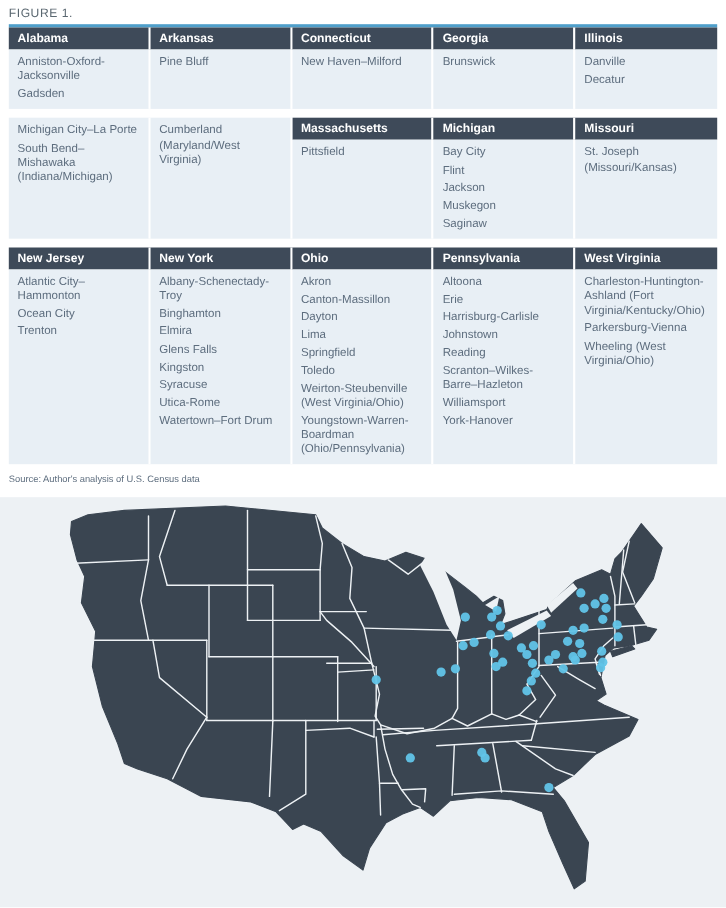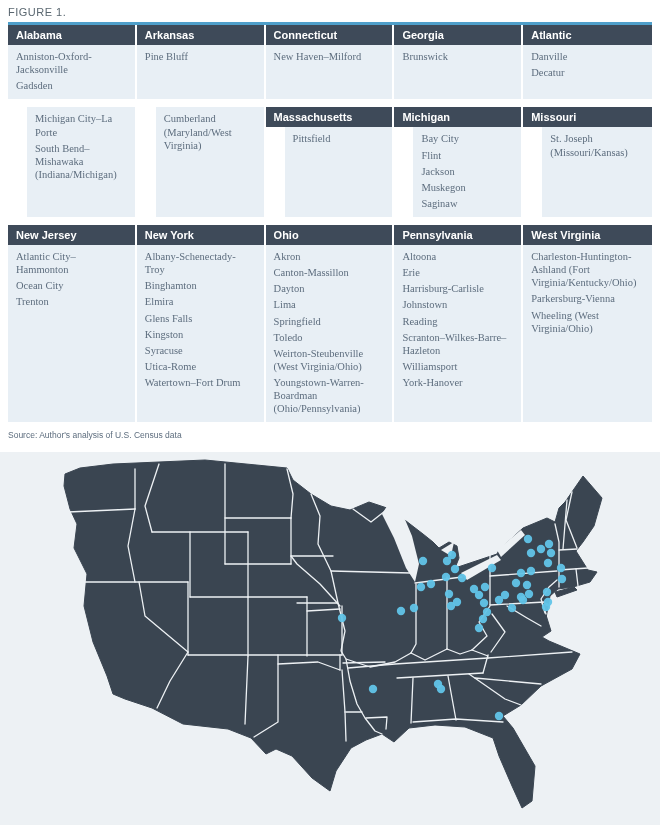--- a/index.html
+++ b/index.html
@@ -20,23 +20,23 @@
     background:#3e4a59;color:#ffffff;font-size:11px;font-weight:bold;
     padding:4px 8px 4px 8px;border-right:2px solid #ffffff;box-sizing:border-box;
   }
   .tcol:last-child .thead, .tcol:last-child .tbody{border-right:none;}
   .tbody{
     background:#e8eff5;flex:1;padding:5px 8px 4px 8px;
     border-right:2px solid #ffffff;box-sizing:border-box;
     font-size:10.5px;color:#5d6d7e;line-height:1.25;
   }
   .g0 .tbody{min-height:53px;}
-  .g1 .tbody{min-height:78px;margin-left:19px;}
+  .g1 .tbody{min-height:78px;}
   .g2 .tbody{min-height:166px;}
-  .metro{margin-bottom:3px;font-family:Liberation Serif, serif;}
+  .metro{margin-bottom:3px;}
   .source{margin:7px 8px 0 8px;font-size:8.5px;color:#5d6d7e;}
   .map-band{position:absolute;left:0;top:452px;width:660px;height:373px;background:#edf1f4;}
   .map-svg{position:absolute;left:35px;top:456px;}
   .land{fill:#3a4551;stroke:#3a4551;stroke-width:1;stroke-linejoin:round;}
   .lake{fill:#edf1f4;stroke:none;}
   .stateline{fill:none;stroke:#edf1f4;stroke-width:1.3;stroke-linejoin:round;stroke-linecap:round;}
   .dot{fill:#61c4e8;opacity:.95;}
 </style>
 </head>
 <body>
@@ -67,21 +67,21 @@
           <div class="metro">New Haven–Milford</div>
         </div>
       </div>
       <div class="tcol">
         <div class="thead">Georgia</div>
         <div class="tbody">
           <div class="metro">Brunswick</div>
         </div>
       </div>
       <div class="tcol">
-        <div class="thead">Atlantic</div>
+        <div class="thead">Illinois</div>
         <div class="tbody">
           <div class="metro">Danville</div>
           <div class="metro">Decatur</div>
         </div>
       </div>
     </div>
     <div class="tgroup g1">
       <div class="tcol">
         <div class="tbody">
           <div class="metro">Michigan City–La Porte</div>

